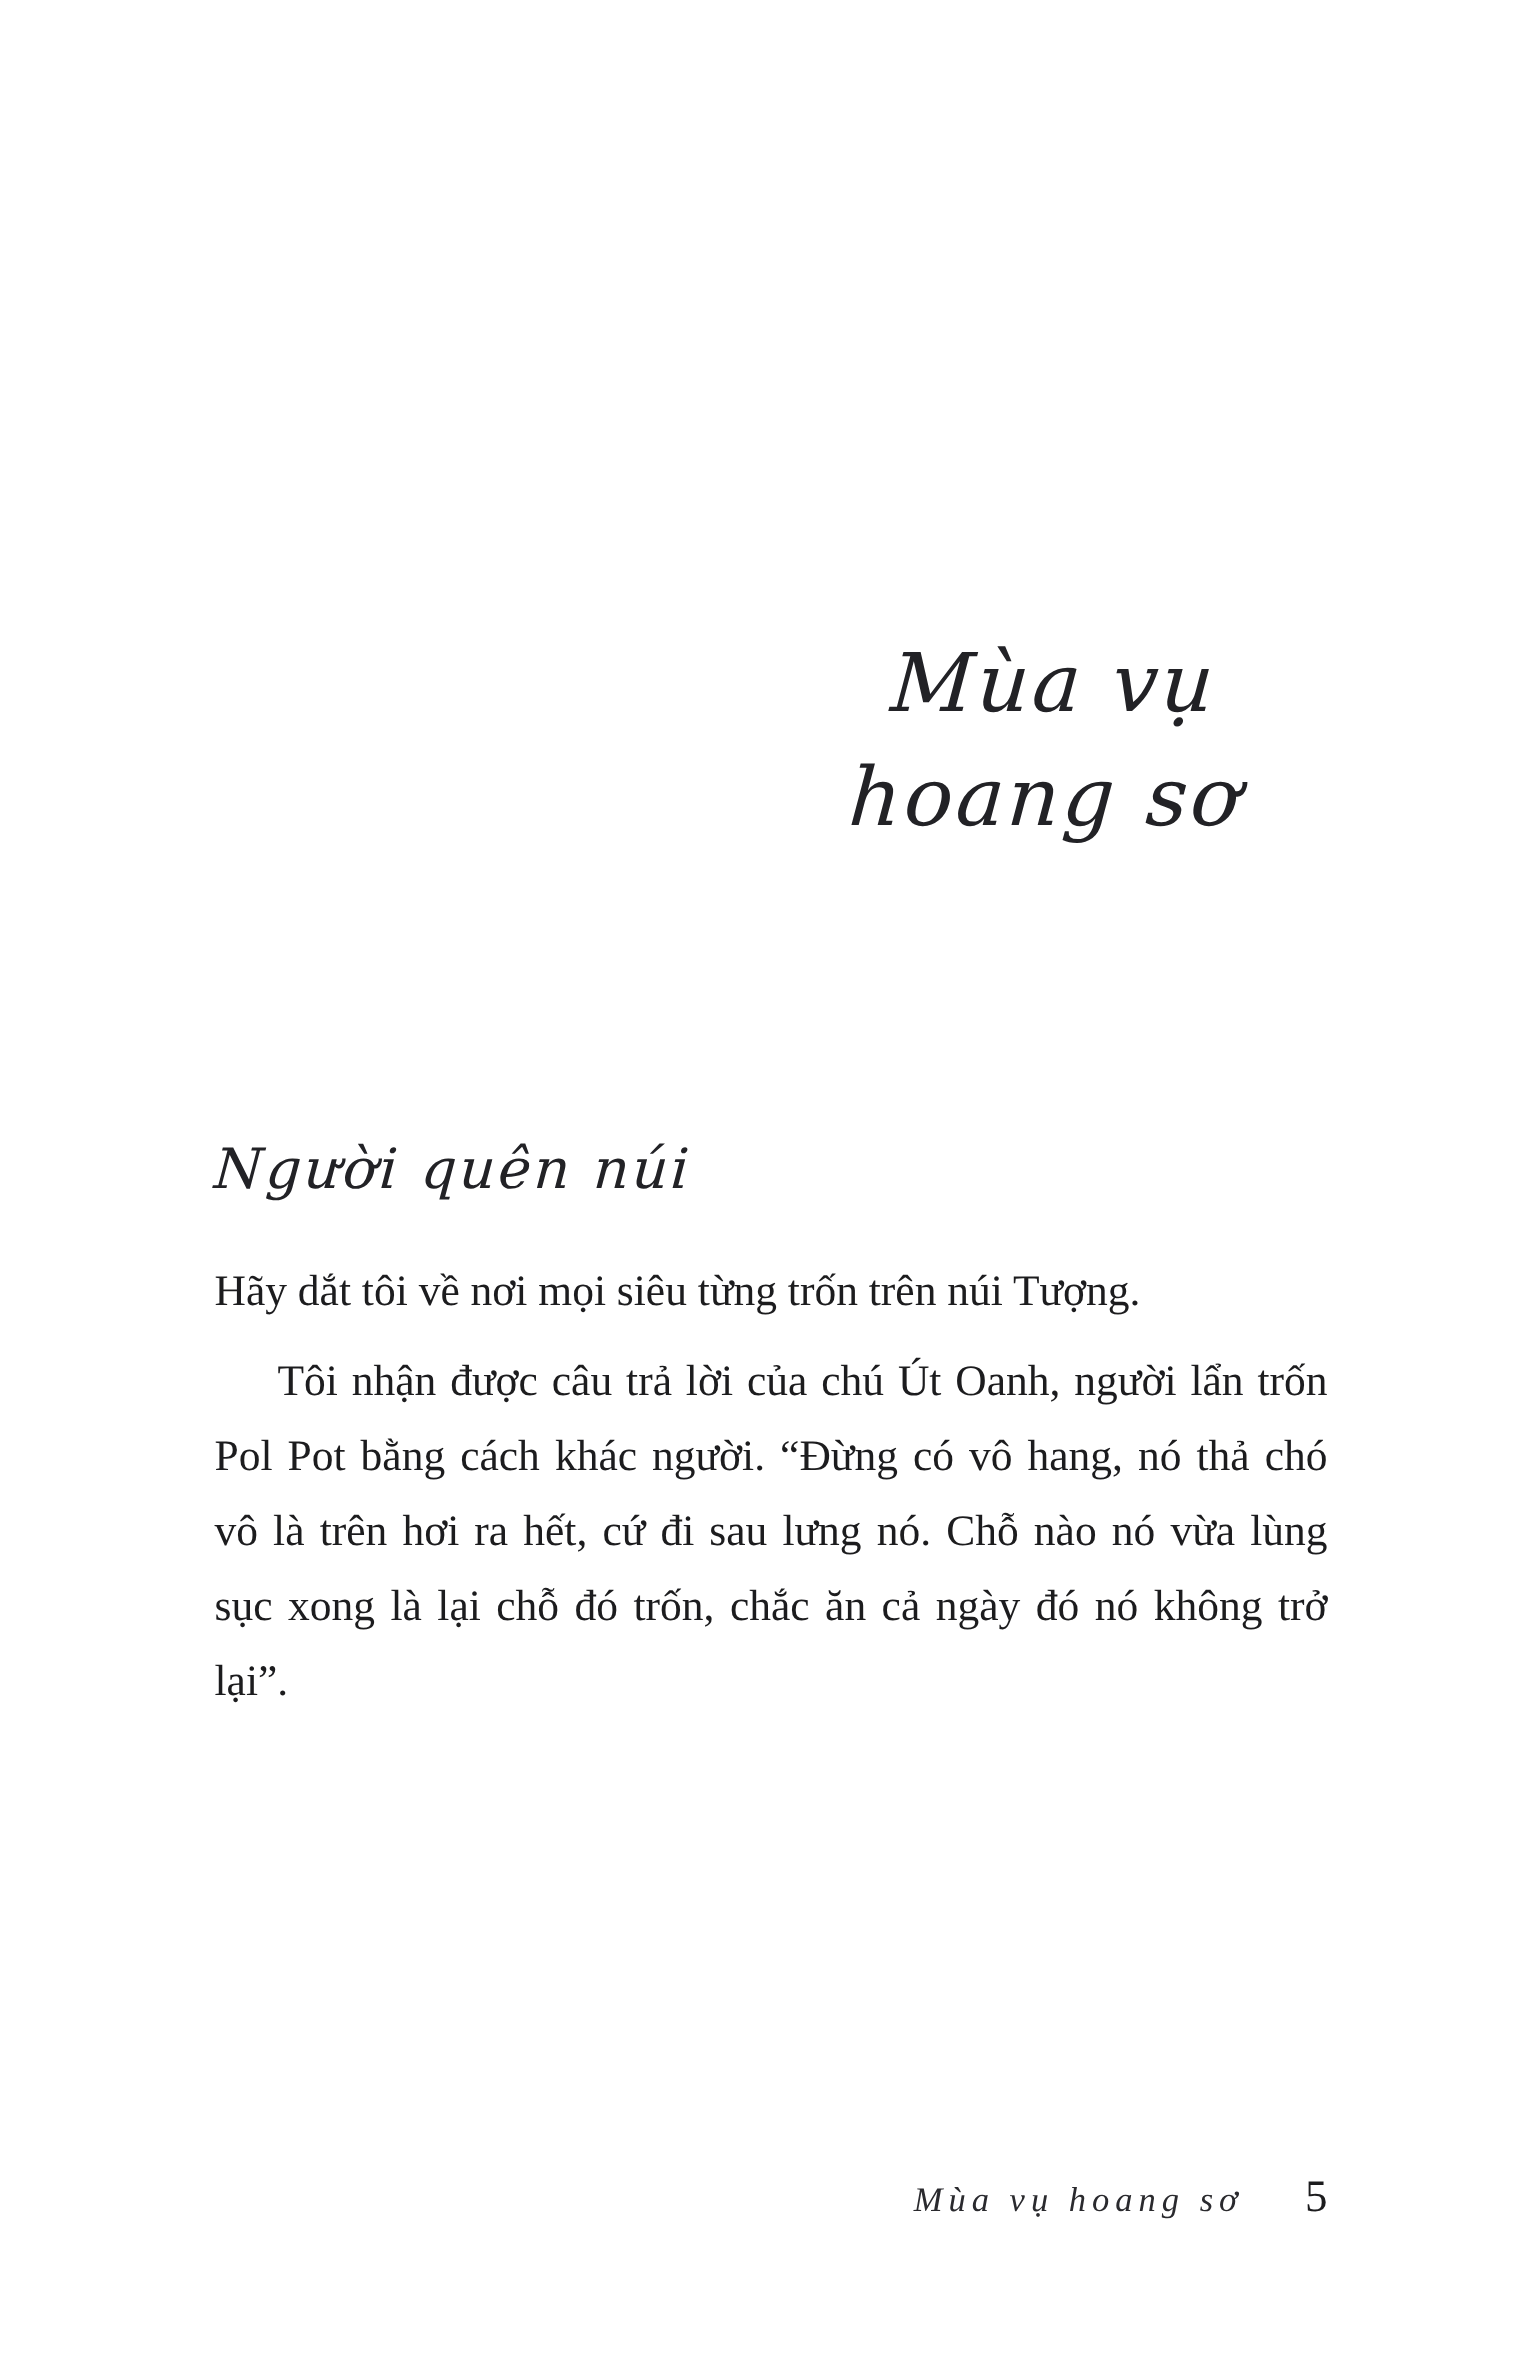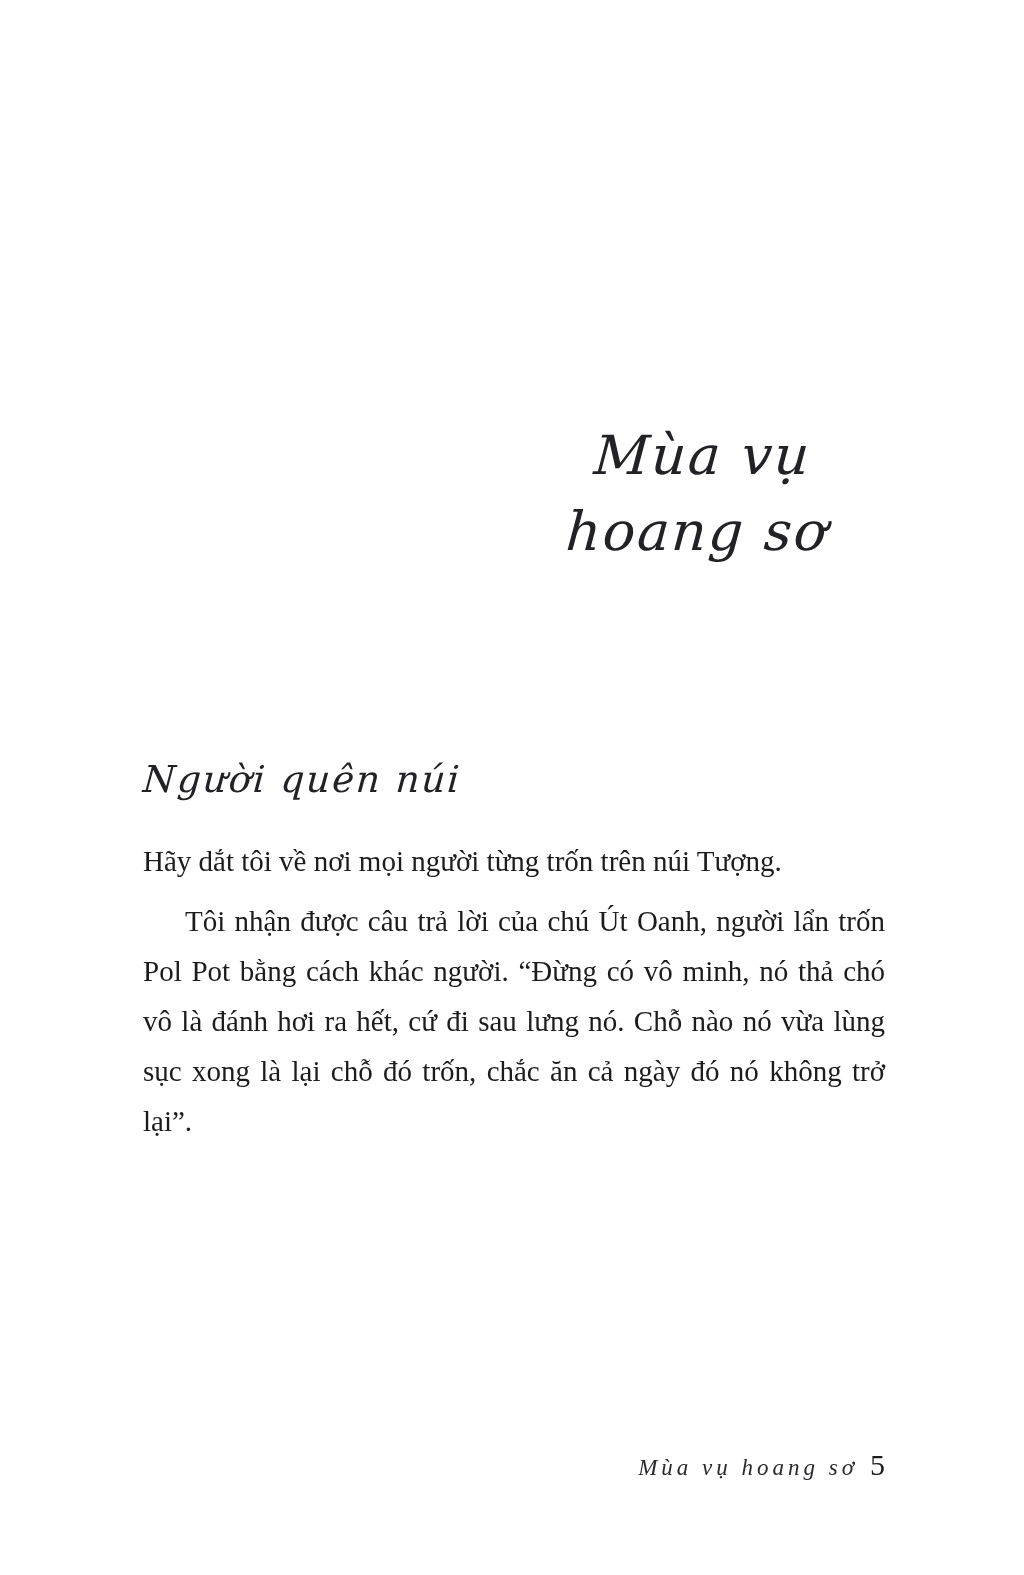--- a/index.html
+++ b/index.html
@@ -70,21 +70,21 @@
 
   
   .footer {
     position: absolute;
     top: 1448px;
     left: 143px;
     width: 742px;
     display: flex;
     justify-content: flex-end;
     align-items: baseline;
-    gap: 12px;
+    gap: 41px;
   }
 
   .running-title {
     font-style: italic;
     font-size: 23px;
     letter-spacing: 4px;
     color: #2a2a2e;
   }
 
   .page-number {
@@ -98,22 +98,22 @@
 <div class="page">
 
   <div class="chapter-title">
     <div>Mùa vụ</div>
     <div>hoang sơ</div>
   </div>
 
   <div class="section-heading">Người quên núi</div>
 
   <div class="body-text">
-    <p>Hãy dắt tôi về nơi mọi người từng trốn trên núi Tượng.</p>
-    <p class="indent">Tôi nhận được câu trả lời của chú Út Oanh, người lẩn trốn Pol Pot bằng cách khác người. “Đừng có vô minh, nó thả chó vô là đánh hơi ra hết, cứ đi sau lưng nó. Chỗ nào nó vừa lùng sục xong là lại chỗ đó trốn, chắc ăn cả ngày đó nó không trở lại”.</p>
+    <p>Hãy dắt tôi về nơi mọi siêu từng trốn trên núi Tượng.</p>
+    <p class="indent">Tôi nhận được câu trả lời của chú Út Oanh, người lẩn trốn Pol Pot bằng cách khác người. “Đừng có vô hang, nó thả chó vô là trên hơi ra hết, cứ đi sau lưng nó. Chỗ nào nó vừa lùng sục xong là lại chỗ đó trốn, chắc ăn cả ngày đó nó không trở lại”.</p>
   </div>
 
   <div class="footer">
     <span class="running-title">Mùa vụ hoang sơ</span>
     <span class="page-number">5</span>
   </div>
 
 </div>
 
 </body></html>

